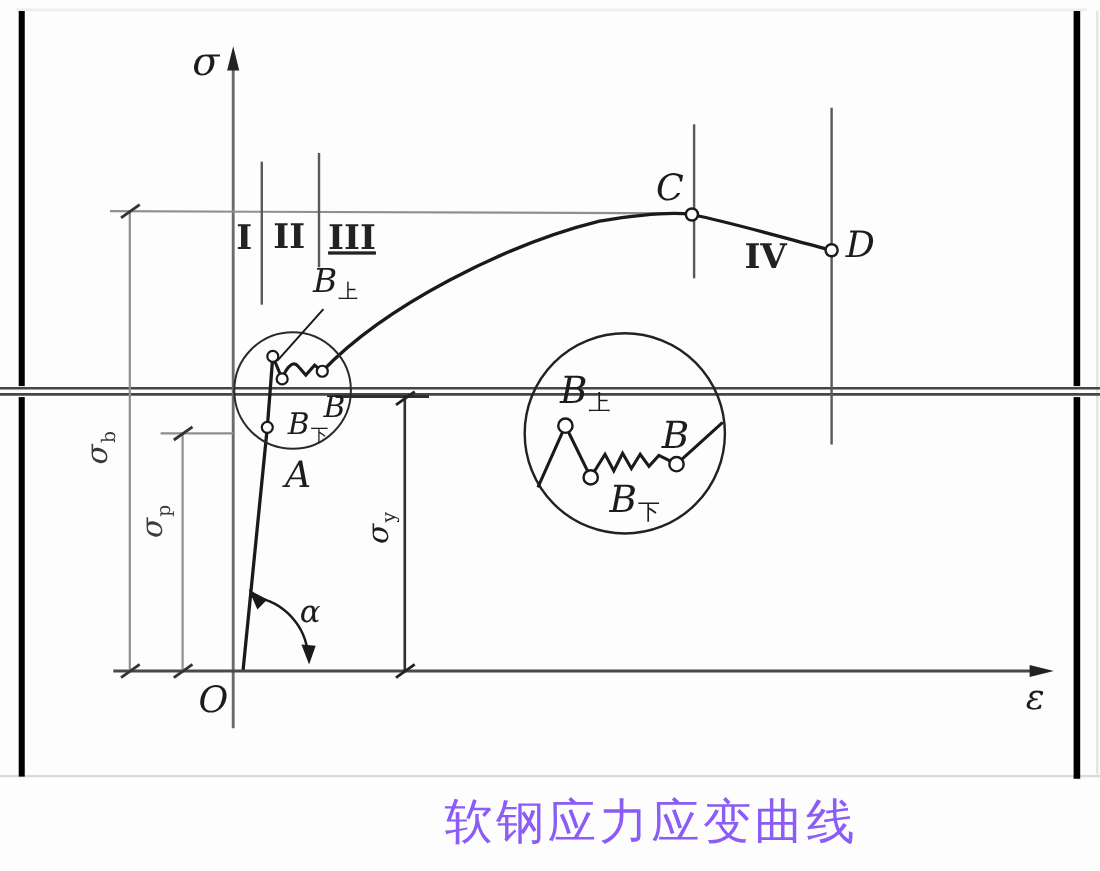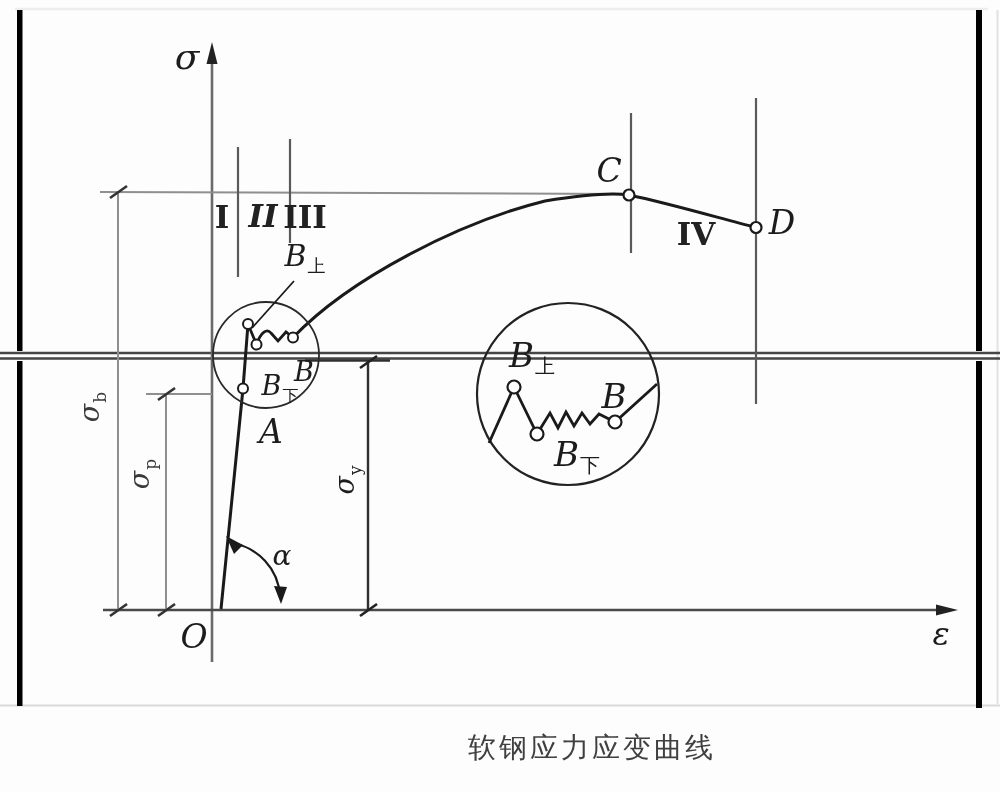--- a/index.html
+++ b/index.html
@@ -11,21 +11,21 @@
   .lbl{position:absolute;transform:translate(-50%,-50%);color:#1c1c1c;white-space:nowrap;line-height:1;}
   .ital{font-style:italic;}
   .roman{font-weight:bold;font-style:normal;font-size:31px;color:#222;}
   .pt{font-size:33px;}
   .sub-cjk{font-size:20px;font-style:normal;vertical-align:-6px;margin-left:1px;}
   .sub-lat{font-size:17px;font-style:normal;vertical-align:-7px;margin-left:1px;}
   .rot{transform:translate(-50%,-50%) rotate(-90deg);}
   .dim{font-size:27px;font-style:italic;color:#3a3a3a;}
   .caption{
     font-family:Liberation Serif, serif;
-    font-size:28px;color:#404040;letter-spacing:3px;font-weight:500;
+    font-size:44px;color:#8b5cf6;letter-spacing:3px;font-weight:500;
   }
 </style>
 </head>
 <body>
 
 <div id="stage">
 
   <svg id="geometry" viewBox="0 0 1000 792">
 
     <line x1="15" y1="9" x2="988" y2="9" stroke="#ededed" stroke-width="2.5"></line>
@@ -90,22 +90,22 @@
     <circle cx="537" cy="434" r="6.5" fill="#fff" stroke="#1a1a1a" stroke-width="2.2"></circle>
     <circle cx="615" cy="422" r="6.5" fill="#fff" stroke="#1a1a1a" stroke-width="2.2"></circle>
   </svg>
 
   <div class="lbl ital" style="left:187px;top:57px;font-size:36px;">σ</div>
   <div class="lbl ital" style="left:941px;top:634px;font-size:32px;">ε</div>
   <div class="lbl ital pt" style="left:194px;top:636px;">O</div>
   <div class="lbl ital" style="left:282px;top:556px;font-size:28px;">α</div>
 
   <div class="lbl roman" style="left:222px;top:217px;">I</div>
-  <div class="lbl roman" style="left:263px;top:216px;font-style:italic;">II</div>
-  <div class="lbl roman" style="left:305px;top:217px;">III</div>
+  <div class="lbl roman" style="left:263px;top:216px;">II</div>
+  <div class="lbl roman" style="left:320px;top:217px;text-decoration:underline;">III</div>
   <div class="lbl roman" style="left:696px;top:234px;">IV</div>
 
   <div class="lbl ital pt" style="left:609px;top:170px;">C</div>
   <div class="lbl ital pt" style="left:782px;top:222px;">D</div>
   <div class="lbl ital pt" style="left:271px;top:431px;">A</div>
   <div class="lbl ital" style="left:304px;top:371px;font-size:27px;">B</div>
 
   <div class="lbl" style="left:305px;top:258px;">
     <span class="ital" style="font-size:30px;">B</span><span class="sub-cjk" style="font-size:18px;">上</span>
   </div>

